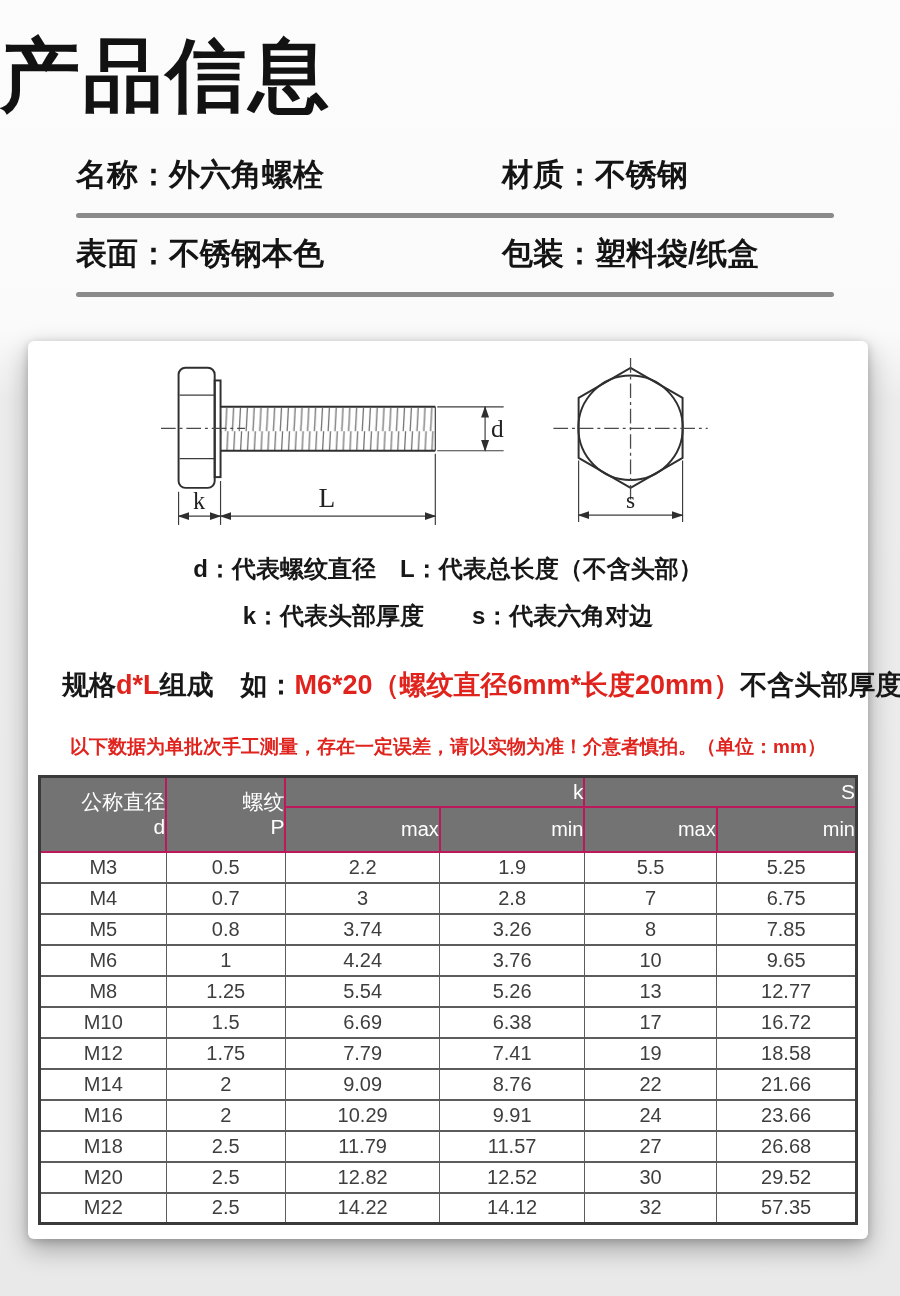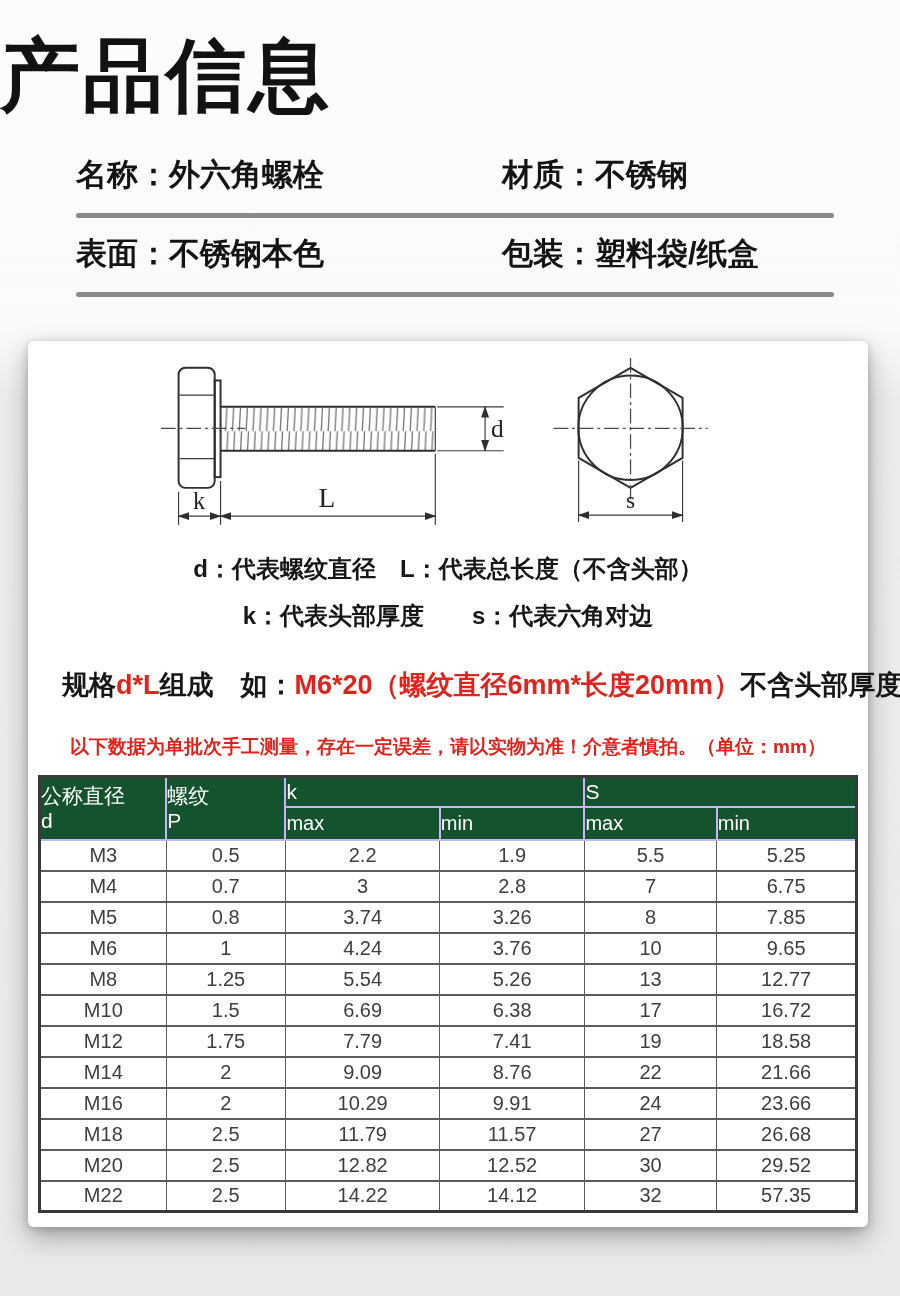--- a/index.html
+++ b/index.html
@@ -56,25 +56,25 @@
     white-space:nowrap;
   }
   
   table.spec-table {
     width:100%; margin-top:13px;
     border-collapse:collapse;
     border:3px solid #3a3a3a;
     table-layout:fixed;
   }
   .spec-table th {
-    background:#14532d; color:#ffffff; font-weight:normal;
-    border:2px solid #c4b5fd; text-align:left;
+    background:#737373; color:#ffffff; font-weight:normal;
+    border:2px solid #be185d; text-align:right;
   }
   .spec-table thead tr.group-row th { font-size:21px; height:30px; }
-  .spec-table thead tr.sub-row th { font-size:20px; height:33px; }
+  .spec-table thead tr.sub-row th { font-size:20px; height:45px; }
   .spec-table th.merged { font-size:20px; line-height:1.22; padding:2px 0; }
   .spec-table td {
     border:1px solid #5c5c5c; border-top-width:2px;
     text-align:center; font-size:20px; color:#3e3e3e;
     height:31px; padding:1px 0;
   }
   
   .dline { stroke:#2f2f2f; stroke-width:2; fill:none; }
   .thin  { stroke:#3c3c3c; stroke-width:1.2; fill:none; }
   .cline { stroke:#4a4a4a; stroke-width:1.3; fill:none; stroke-dasharray:15 4 3 4; }

